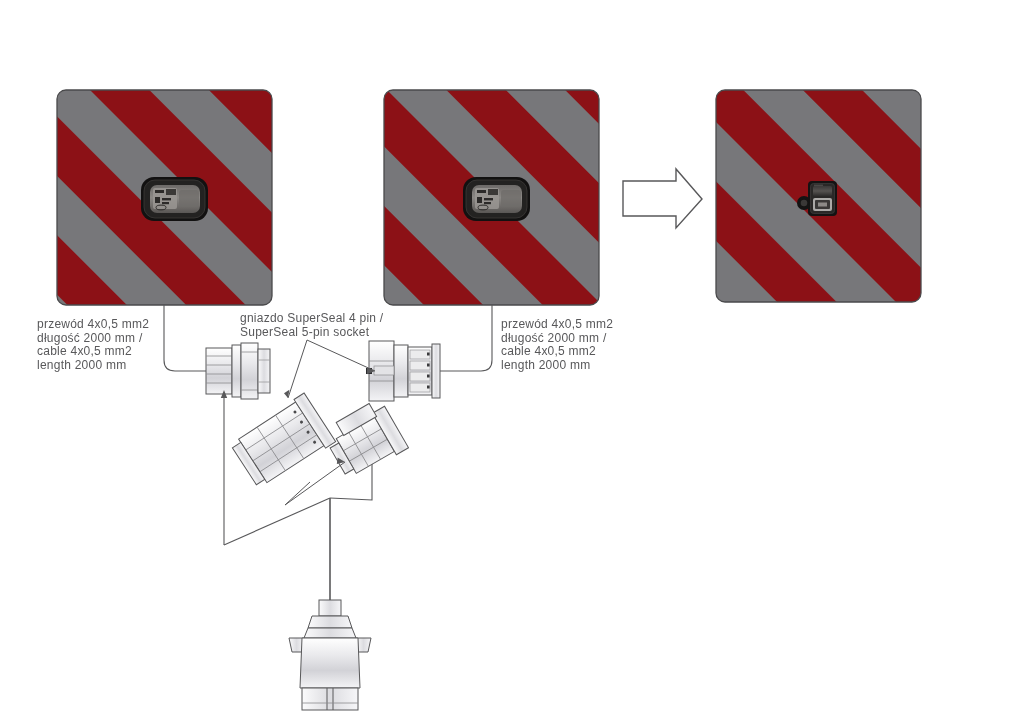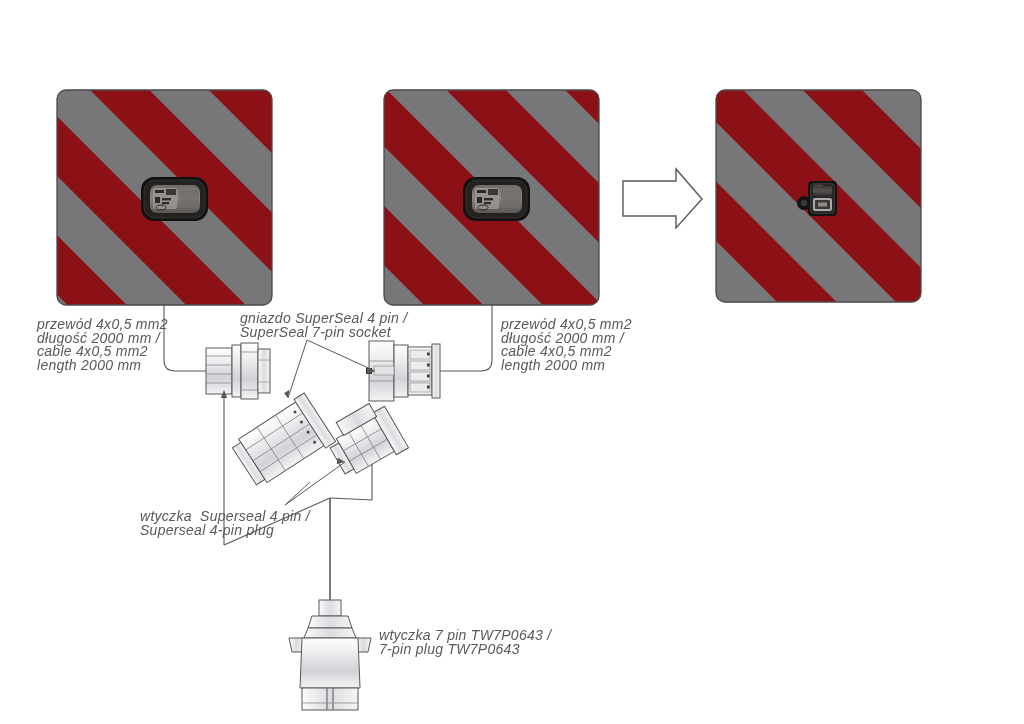--- a/index.html
+++ b/index.html
@@ -16,26 +16,25 @@
   }
   #stage {
     position: absolute;
     left: 0; top: 0;
     width: 1024px;
     height: 724px;
   }
   .label {
     position: absolute;
     font-family: "Liberation Sans", sans-serif;
-    font-size: 14px;
+    font-size: 12px;
     line-height: 13.6px;
     color: #58585a;
     white-space: pre;
     letter-spacing: 0.02em;
-    font-style: italic;
   }
   #lbl-cable-left  { left: 37px;  top: 318px; }
   #lbl-socket      { left: 240px; top: 312px; }
   #lbl-cable-right { left: 501px; top: 318px; }
   #lbl-plug4       { left: 140px; top: 510px; }
   #lbl-cable5      { left: 352px; top: 518px; }
   #lbl-plug7       { left: 379px; top: 629px; }
   svg { display:block; }
 </style>
 </head>
@@ -267,27 +266,23 @@
       <path d="M224,372 l-3.2,8 l6.4,0 z" transform="translate(0,18)"></path>
     </g>
   </svg>
 
   <div class="label" id="lbl-cable-left">przewód 4x0,5 mm2
 długość 2000 mm /
 cable 4x0,5 mm2
 length 2000 mm</div>
 
   <div class="label" id="lbl-socket">gniazdo SuperSeal 4 pin /
-SuperSeal 7-pin socket</div>
+SuperSeal 5-pin socket</div>
 
   <div class="label" id="lbl-cable-right">przewód 4x0,5 mm2
 długość 2000 mm /
 cable 4x0,5 mm2
 length 2000 mm</div>
 
-  <div class="label" id="lbl-plug4">wtyczka  Superseal 4 pin /
-Superseal 4-pin plug</div>
-
-
-  <div class="label" id="lbl-plug7">wtyczka 7 pin TW7P0643 /
-7-pin plug TW7P0643</div>
+
+
 
 </div>
 
 </body></html>

